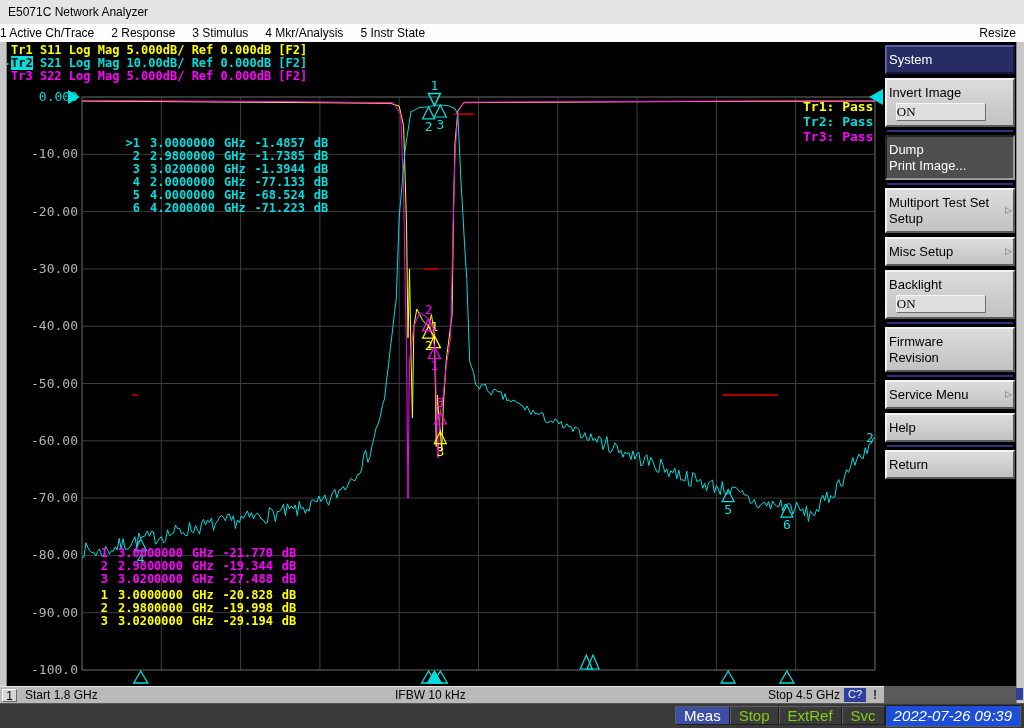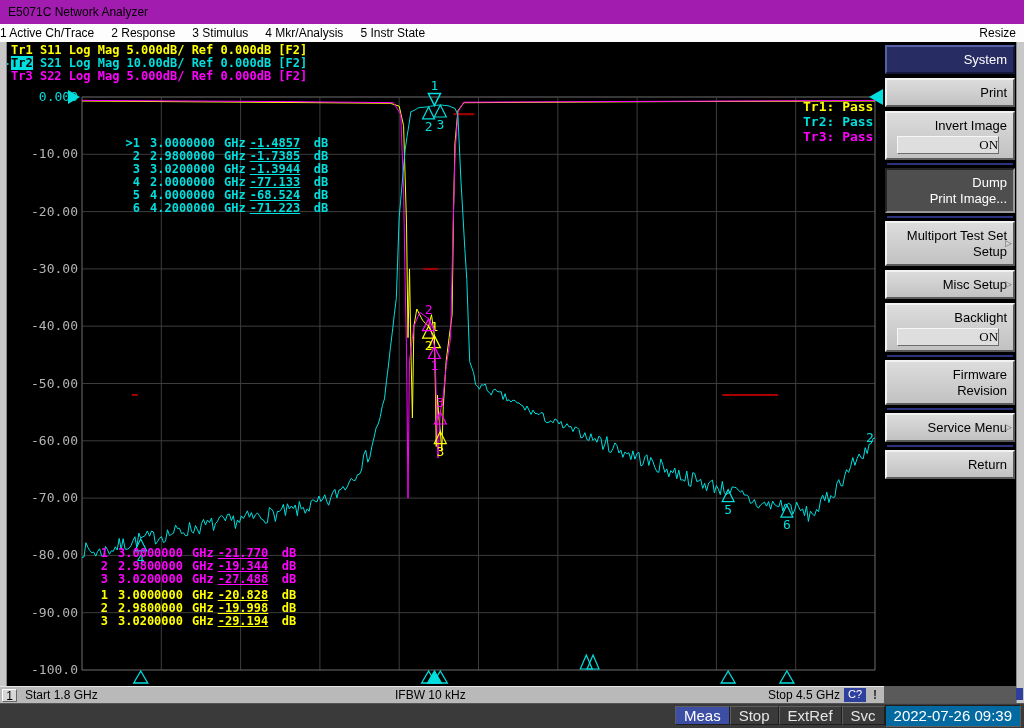--- a/index.html
+++ b/index.html
@@ -1,43 +1,43 @@
 <!DOCTYPE html>
 <html><head>
 <meta charset="utf-8">
 <style>
   html,body{margin:0;padding:0;}
   body{width:1024px;height:728px;background:#000;position:relative;overflow:hidden;
        font-family:"Liberation Sans",sans-serif;-webkit-font-smoothing:none;}
-  .titlebar{position:absolute;left:0;top:0;width:1024px;height:24px;background:#a21caf;
+  .titlebar{position:absolute;left:0;top:0;width:1024px;height:24px;background:#e5e5e5;
             color:#000;font-size:12px;line-height:24px;padding-left:8px;box-sizing:border-box;}
   .menubar{position:absolute;left:0;top:24px;width:1024px;height:18px;background:#fdfdfd;
            font-size:12px;display:flex;align-items:center;box-sizing:border-box;}
   .menubar .mitem{margin-right:17px;color:#000;cursor:default;}
   .menubar .resize{position:absolute;right:8px;color:#000;}
   .screen{position:absolute;left:0;top:42px;width:884px;height:644px;background:#000;}
   #plot-svg{position:absolute;left:0;top:0;}
   #plot-svg text{font-family:"DejaVu Sans Mono","Liberation Mono",monospace;font-size:13px;}
   .tracelines{position:absolute;left:2px;top:2px;font:bold 12px "DejaVu Sans Mono","Liberation Mono",monospace;line-height:13px;white-space:pre;}
   .tracelines .arrow{display:inline-block;width:9px;}
   .mtable{position:absolute;font:bold 12px "DejaVu Sans Mono","Liberation Mono",monospace;line-height:13px;white-space:pre;}
   .mtable .no{display:inline-block;width:24px;text-align:right;}
   .mtable .fr{display:inline-block;width:70px;text-align:left;margin-left:10px;}
   .mtable .u{margin-left:4px;}
-  .mtable .val{display:inline-block;width:60px;text-align:left;margin-left:4px;text-decoration:underline;}
+  .mtable .val{display:inline-block;width:60px;text-align:center;margin-left:4px;}
   .passbox{position:absolute;left:788px;top:57px;font:bold 13px "DejaVu Sans Mono","Liberation Mono",monospace;line-height:15px;margin-left:15px;}
   .edge{position:absolute;background:#c8c8c8;z-index:6;}
   .edge.left{left:0;top:42px;width:7px;height:644px;border-right:1px solid #8a8a8a;box-sizing:border-box;}
   .edge.right{right:0;top:42px;width:8px;height:661px;border-left:1px solid #8a8a8a;box-sizing:border-box;}
   .corner-chip{position:absolute;right:1px;top:688px;width:7px;height:12px;background:#2e3f9e;z-index:7;}
   .sidebar{position:absolute;left:884px;top:42px;width:132px;height:644px;background:#000;
            display:flex;flex-direction:column;box-sizing:border-box;padding:1px 1px;}
   .sk{position:relative;margin:2px 0;background:linear-gradient(#dcdcdc,#c2c2c2);color:#000;
-      border:2px solid;border-color:#f2f2f2 #5a5a5a #5a5a5a #f2f2f2;text-align:right;
-      font-size:13px;padding:5px 6px 4px 2px;cursor:pointer;box-sizing:border-box;}
+      border:2px solid;border-color:#f2f2f2 #5a5a5a #5a5a5a #f2f2f2;text-align:left;
+      font-size:13px;padding:5px 20px 4px 2px;cursor:pointer;box-sizing:border-box;}
   .sk .ln{display:block;line-height:16px;}
   .sk.header{background:#272c63;color:#fff;border-color:#5560a8 #14163a #14163a #5560a8;}
   .sk.pressed{background:#4e4e4e;color:#fff;border-color:#242424 #9a9a9a #9a9a9a #242424;}
   .sk .onbox{display:block;width:85%;margin:2px auto 0 auto;background:#dedede;
              border:1px solid;border-color:#f6f6f6 #6e6e6e #6e6e6e #f6f6f6;line-height:16px;font-family:Liberation Serif, serif;}
   .sk .arr{position:absolute;right:1px;top:50%;margin-top:-6px;font-size:9px;color:#666;}
   .sksep{height:2px;background:#2b3280;margin:1px 2px;}
   .statusbar{position:absolute;left:0;top:686px;width:884px;height:17px;background:#b9b9b9;
              border-top:1px solid #e6e6e6;box-sizing:border-box;display:flex;align-items:center;
              font-size:12px;color:#000;z-index:8;}
@@ -48,22 +48,22 @@
   .statusbar .rgt{margin-left:auto;display:flex;}
   .statusbar .corr{background:#2e3f9e;color:#fff;padding:0 4px;margin:0 4px;font-size:11px;line-height:13px;}
   .statusbar .warn{width:10px;text-align:center;color:#2a2a2a;font-weight:bold;margin-right:4px;}
   .statusfill{position:absolute;left:884px;top:686px;width:132px;height:17px;background:#5a5a5a;z-index:8;}
   .bottombar{position:absolute;left:0;top:703px;width:1024px;height:25px;background:#3a3a3a;
              display:flex;align-items:center;justify-content:flex-end;z-index:9;
              border-top:1px solid #555;box-sizing:border-box;}
   .bb{font-size:15px;padding:0 8px;margin-right:0;line-height:20px;
       border:1px solid;border-color:#5e5e5e #1e1e1e #1e1e1e #5e5e5e;}
   .bb.on{background:#3c4fa4;color:#fff;}
-  .bb.off{background:#3a3a3a;color:#e5e5e5;}
-  .bb.dt{background:#0369a1;color:#fff;border-color:#1e1e1e #5e5e5e #5e5e5e #1e1e1e;margin-right:3px;}
+  .bb.off{background:#3a3a3a;color:#84cc16;}
+  .bb.dt{background:#1d4ed8;color:#fff;border-color:#1e1e1e #5e5e5e #5e5e5e #1e1e1e;margin-right:3px;font-style:italic;}
 </style>
 </head>
 <body>
 
 <div class="titlebar">
   <span>E5071C Network Analyzer</span>
 </div>
 
 <div class="menubar">
   <span id="menu-items"><span class="mitem">1 Active Ch/Trace</span><span class="mitem">2 Response</span><span class="mitem">3 Stimulus</span><span class="mitem">4 Mkr/Analysis</span><span class="mitem">5 Instr State</span></span>
@@ -157,23 +157,20 @@
       <div style="color: rgb(0, 222, 222); text-align: right;">Tr2: Pass</div>
       <div style="color: rgb(255, 0, 255);">Tr3: Pass</div>
     </div>
 </div>
 
 <div class="sidebar" id="sidebar">
     <div class="sk header">
       <span class="ln">System</span>
     </div>
     <div class="sk">
-      <span class="ln">Print</span>
-    </div>
-    <div class="sk">
       <span class="ln">Invert Image</span>
       <span class="onbox">ON</span>
     </div>
     <div class="sksep"></div>
     <div class="sk pressed">
       <span class="ln">Dump</span>
       <span class="ln">Print Image...</span>
     </div>
     <div class="sksep"></div>
     <div class="sk">
@@ -191,20 +188,23 @@
     </div>
     <div class="sksep"></div>
     <div class="sk">
       <span class="ln">Firmware</span>
       <span class="ln">Revision</span>
     </div>
     <div class="sksep"></div>
     <div class="sk">
       <span class="ln">Service Menu</span>
       <span class="arr">▷</span>
+    </div>
+    <div class="sk">
+      <span class="ln">Help</span>
     </div>
     <div class="sksep"></div>
     <div class="sk">
       <span class="ln">Return</span>
     </div>
   </div>
 
 <div class="statusbar">
   <span class="chbox">1</span>
   <span class="startlbl">Start 1.8 GHz</span>

